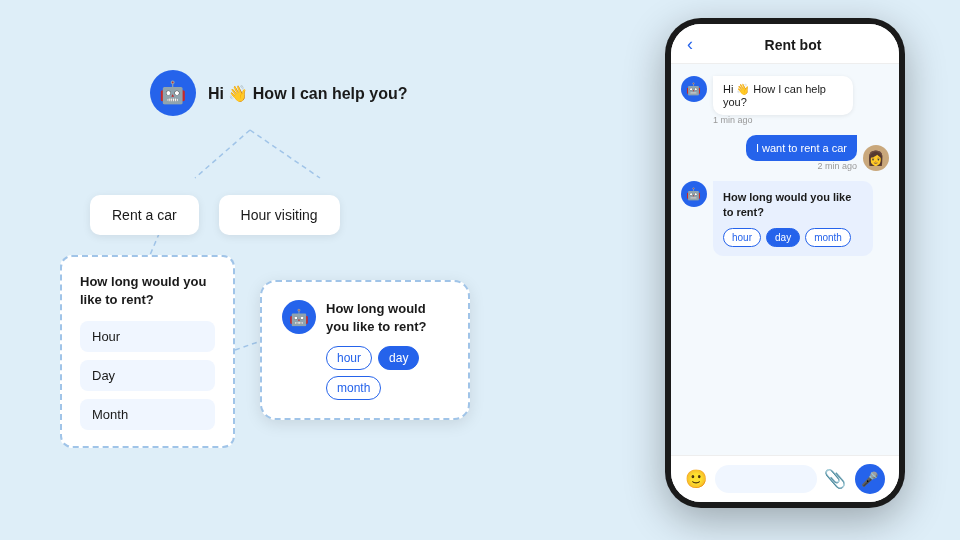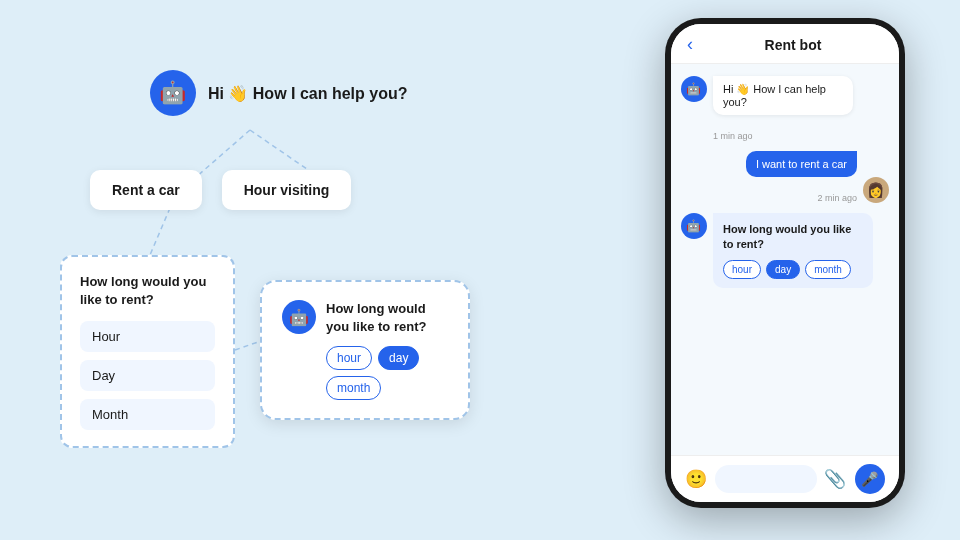--- a/index.html
+++ b/index.html
@@ -58,23 +58,24 @@
       left: 60px;
       top: 130px;
       display: flex;
       gap: 20px;
     }
     .option-box {
       background: white;
       border-radius: 10px;
       padding: 12px 22px;
       font-size: 14px;
-      font-weight: 700;
+      font-weight: 400;
       color: #1a1a1a;
       box-shadow: 0 2px 8px rgba(0,0,0,0.08);
+      margin-top: 25px;
     }
 
     
     .rent-card {
       position: absolute;
       left: 30px;
       top: 215px;
       background: white;
       border: 2px dashed #a0c4e8;
       border-radius: 12px;
@@ -228,21 +229,21 @@
       padding: 7px 10px;
       font-size: 11px;
       color: #1a1a1a;
       font-weight: 500;
       box-shadow: 0 1px 4px rgba(0,0,0,0.08);
       max-width: 140px;
     }
     .msg-time {
       font-size: 9px;
       color: #999;
-      margin-top: 16px;
+      margin-top: 0;
     }
 
     
     .msg-user {
       display: flex;
       align-items: flex-end;
       justify-content: flex-end;
       gap: 6px;
     }
     .msg-user-content { text-align: right; }

